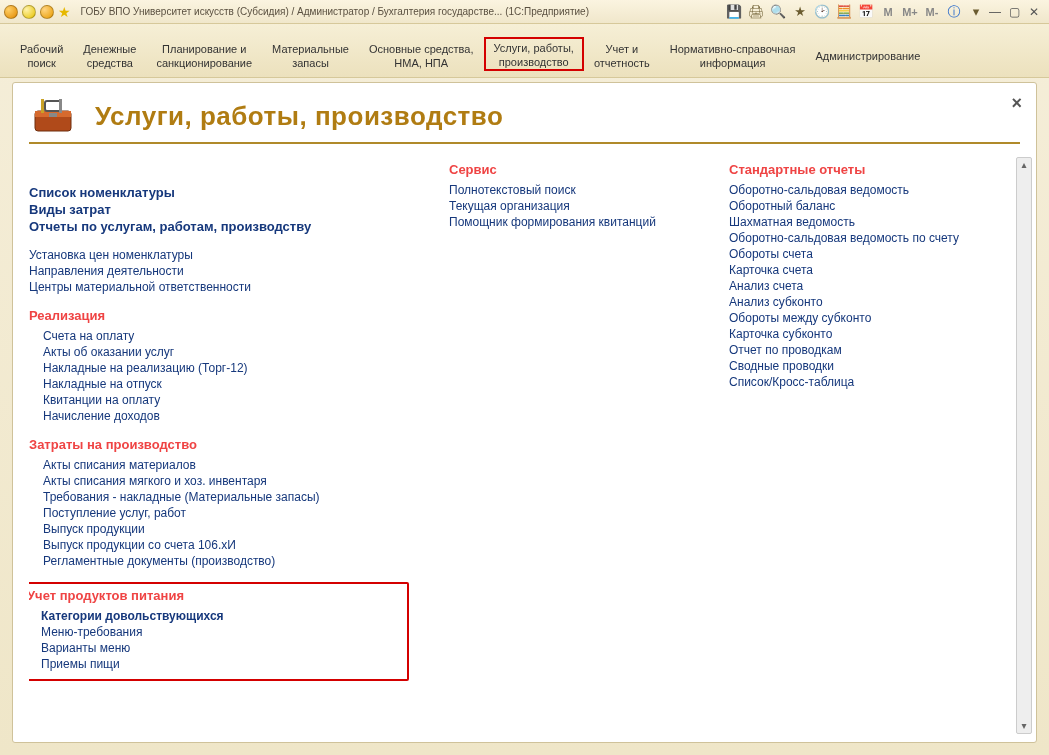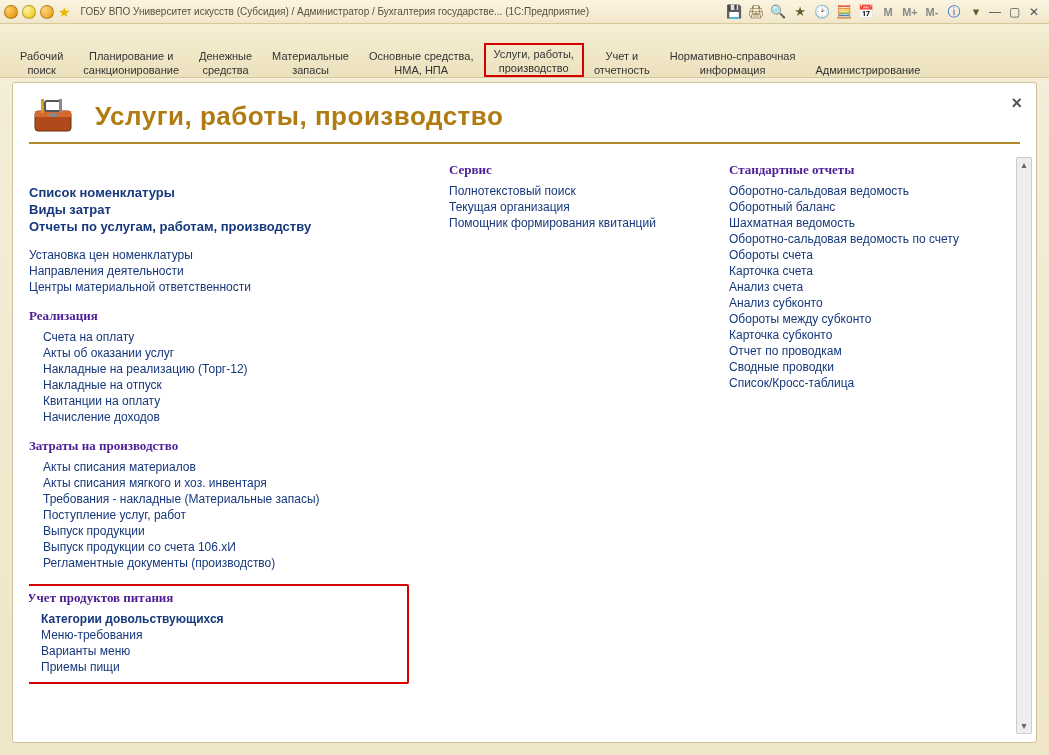--- a/index.html
+++ b/index.html
@@ -44,21 +44,21 @@
     width: 18px; height: 18px;
     display: flex; align-items: center; justify-content: center;
     color: #6b5c30;
     font-size: 13px;
   }
   .tb-gray { color: #888; font-weight: bold; font-size: 11px; }
   .tb-info { color: #2a6bcc; }
   .tb-win { width: 16px; color: #555; font-size: 12px; }
   .sections-bar {
     display: flex;
-    align-items: flex-end;
+    align-items: center;
     padding: 6px 10px 0 10px;
     gap: 0;
     border-bottom: 1px solid #d6c89a;
     background: linear-gradient(to bottom,#f6efd6,#ece1bd);
     height: 54px;
   }
   .section-tab {
     flex: 0 0 auto;
     padding: 4px 10px 0 10px;
     text-align: center;
@@ -127,22 +127,21 @@
     display: flex;
     flex-direction: column;
     align-items: center;
     justify-content: space-between;
   }
   .scroll-gutter span { font-size: 10px; color: #666; line-height: 14px; }
   h3.group-title {
     margin: 0 0 6px 0;
     font-size: 13px;
     font-weight: bold;
-    color: #4c1d95;
-    font-family: Liberation Serif, serif;
+    color: #ef4444;
   }
   .top-links { margin-bottom: 14px; margin-top: 23px; }
   .top-links .bold-link {
     display: block;
     color: #16387c;
     font-weight: bold;
     font-size: 13px;
     margin: 2px 0;
     cursor: pointer;
   }
@@ -189,26 +188,26 @@
   <div class="tb-win">▢</div>
   <div class="tb-win">✕</div>
 </div>
 
 <div class="sections-bar">
   <div class="section-tab">
     <span>Рабочий</span>
     <span>поиск</span>
   </div>
   <div class="section-tab">
+    <span>Денежные</span>
+    <span>средства</span>
+  </div>
+  <div class="section-tab">
     <span>Планирование и</span>
     <span>санкционирование</span>
-  </div>
-  <div class="section-tab">
-    <span>Денежные</span>
-    <span>средства</span>
   </div>
   <div class="section-tab">
     <span>Материальные</span>
     <span>запасы</span>
   </div>
   <div class="section-tab">
     <span>Основные средства,</span>
     <span>НМА, НПА</span>
   </div>
   <div class="section-tab active">

